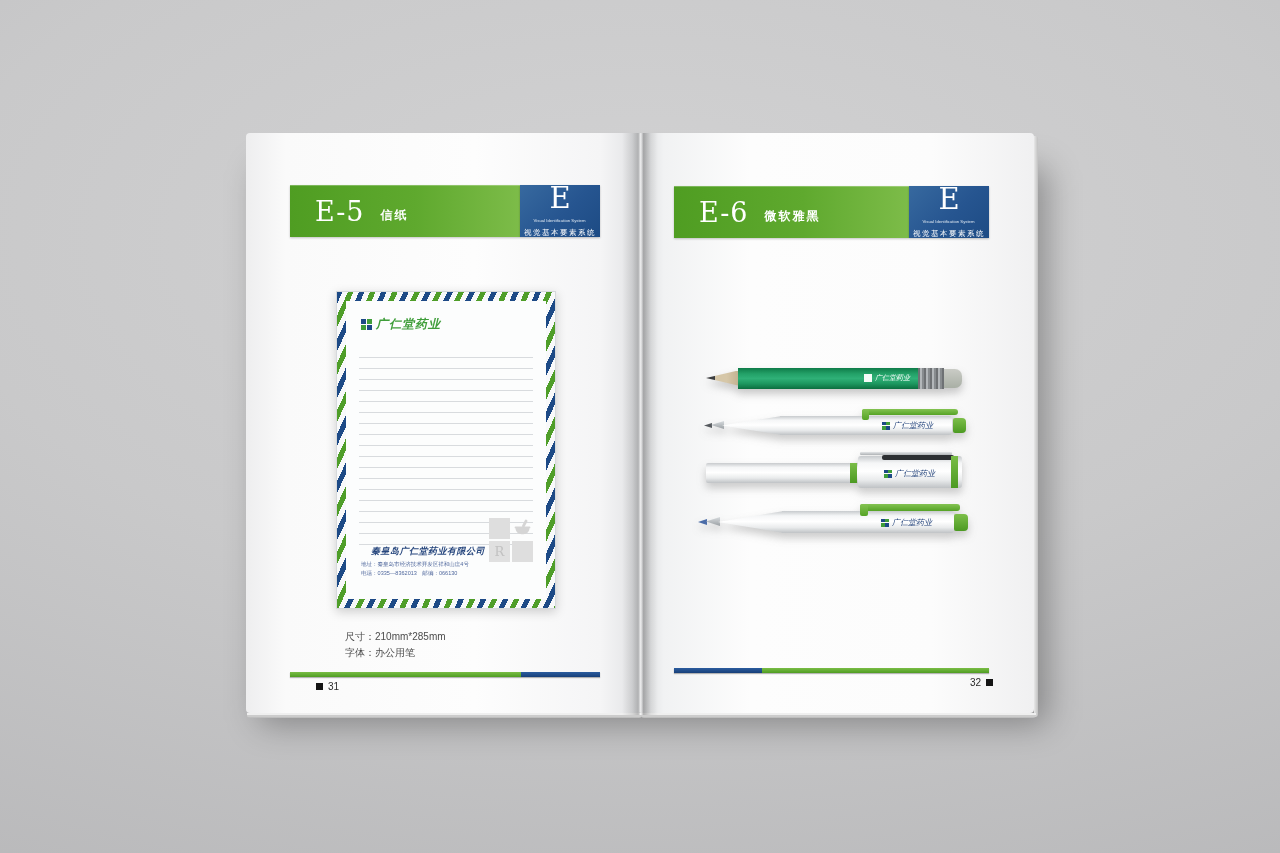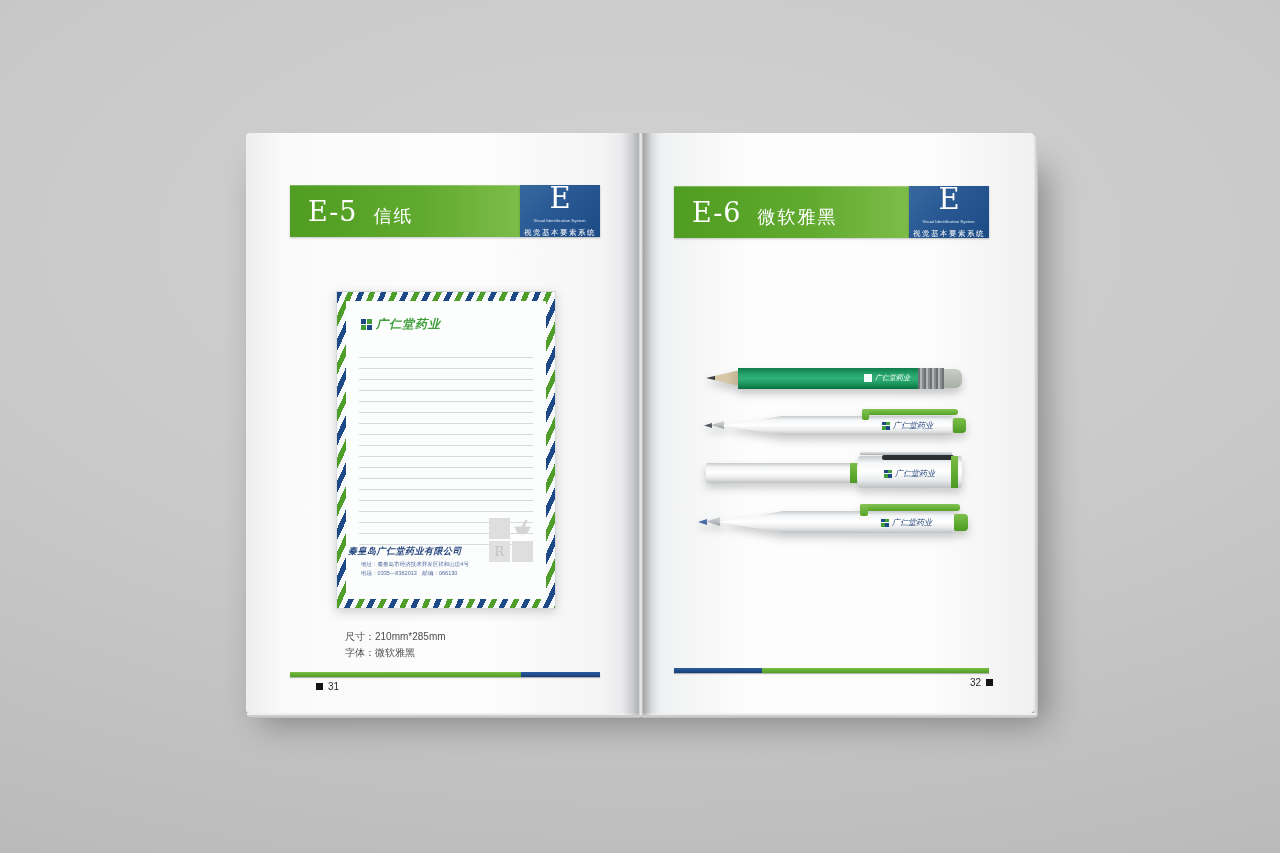--- a/index.html
+++ b/index.html
@@ -21,25 +21,25 @@
   .page-right::before{content:'';position:absolute;right:-4px;top:3px;bottom:-4px;width:4px;
     background:linear-gradient(90deg,#e8e8e8,#c0c0c0);border-radius:0 3px 3px 0;}
   .spine{position:absolute;left:376px;top:0;width:36px;height:582px;z-index:6;pointer-events:none;
     background:linear-gradient(90deg,rgba(0,0,0,0) 0%,rgba(0,0,0,.10) 28%,rgba(0,0,0,.22) 45%,
       rgba(255,255,255,.55) 52%,rgba(0,0,0,.26) 60%,rgba(0,0,0,.07) 80%,rgba(0,0,0,0) 100%);}
 
   
   .header{position:absolute;display:flex;height:52px;z-index:2;}
   .header-leftpos{left:44px;top:52px;width:310px;}
   .header-rightpos{left:34px;top:53px;width:315px;border-radius:21px;}
-  .header-green{flex:1;display:flex;align-items:center;padding-left:18px;
+  .header-green{flex:1;display:flex;align-items:center;padding-left:25px;
     background:linear-gradient(90deg,#4f9d22 0%,#5fa92e 55%,#7dbc49 100%);
     box-shadow:0 1px 2px rgba(0,0,0,.22), inset 0 1px 0 rgba(255,255,255,.25);}
   .header-code{font-family:"DejaVu Serif",serif;font-size:27px;color:#fff;letter-spacing:1px;}
-  .header-title{font-size:18px;font-weight:normal;color:#fff;margin-left:16px;margin-top:9px;letter-spacing:2px;}
+  .header-title{font-size:12px;font-weight:bold;color:#fff;margin-left:16px;margin-top:9px;letter-spacing:2px;}
   .badge{width:80px;display:flex;flex-direction:column;align-items:center;justify-content:center;
     background:linear-gradient(135deg,#37699f 0%,#265590 55%,#1d4b84 100%);
     box-shadow:0 1px 2px rgba(0,0,0,.25);}
   .badge-letter{font-family:"DejaVu Serif",serif;font-size:29px;line-height:29px;color:#fff;}
   .badge-rule{width:54px;height:1px;background:rgba(255,255,255,.85);margin:2px 0;}
   .badge-en{font-size:5px;color:#dfe8f2;white-space:nowrap;transform:scale(.85);}
   .badge-cn{font-size:7.5px;color:#fff;letter-spacing:1.5px;margin-top:5px;white-space:nowrap;}
 
   
   .letterhead{position:absolute;left:90px;top:158px;width:220px;height:318px;padding:9px;box-sizing:border-box;
@@ -52,21 +52,21 @@
   .mark i:nth-child(1){background:#1d4a86;}
   .mark i:nth-child(2){background:#3f9e3a;}
   .mark i:nth-child(3){background:#3f9e3a;}
   .mark i:nth-child(4){background:#1d4a86;}
   .mark-mini{width:8px;height:8px;gap:0.5px;}
   .mark-white i{background:rgba(255,255,255,.95) !important;}
   .lh-logo-text{font-family:"DejaVu Serif",serif;font-style:italic;font-weight:bold;font-size:12px;
     color:#3f9e3a;letter-spacing:1px;}
   .lh-lines{position:absolute;left:13px;right:13px;top:46px;height:207px;
     background:repeating-linear-gradient(180deg,transparent 0 10px,#d8dbde 10px 11px);}
-  .lh-company{position:absolute;left:2px;bottom:41px;font-family:Liberation Sans, sans-serif;font-style:italic;
+  .lh-company{position:absolute;left:25px;bottom:41px;font-family:Liberation Sans, sans-serif;font-style:italic;
     font-weight:bold;font-size:9px;color:#27477e;letter-spacing:.5px;white-space:nowrap;}
   .lh-address{position:absolute;left:15px;bottom:30px;font-size:6px;color:#51699e;
     transform:scale(.92);transform-origin:left;white-space:nowrap;}
   .lh-phone{position:absolute;left:15px;bottom:21px;font-size:6px;color:#51699e;
     transform:scale(.92);transform-origin:left;white-space:nowrap;}
   .lh-watermark{position:absolute;right:13px;bottom:37px;display:grid;
     grid-template-columns:21px 21px;grid-auto-rows:21px;gap:2px;}
   .wm-sq{background:#dedede;}
   .wm-icon{display:flex;align-items:center;justify-content:center;}
   .wm-rx{background:#e0e0e0;display:flex;align-items:center;justify-content:center;
@@ -197,21 +197,21 @@
               </svg>
             </div>
             <div class="wm-rx">R</div>
             <div class="wm-sq"></div>
           </div>
         </div>
       </div>
 
       <div class="specs">
         <div>尺寸：210mm*285mm</div>
-        <div>字体：微软雅黑</div>
+        <div>字体：办公用笔</div>
       </div>
 
       <div class="fbar fbar-leftpos">
         <div class="seg-green"></div>
         <div class="seg-blue"></div>
       </div>
       <div class="pagenum pn-leftpos">
         <span class="pn-sq"></span>
         <span>31</span>
       </div>

